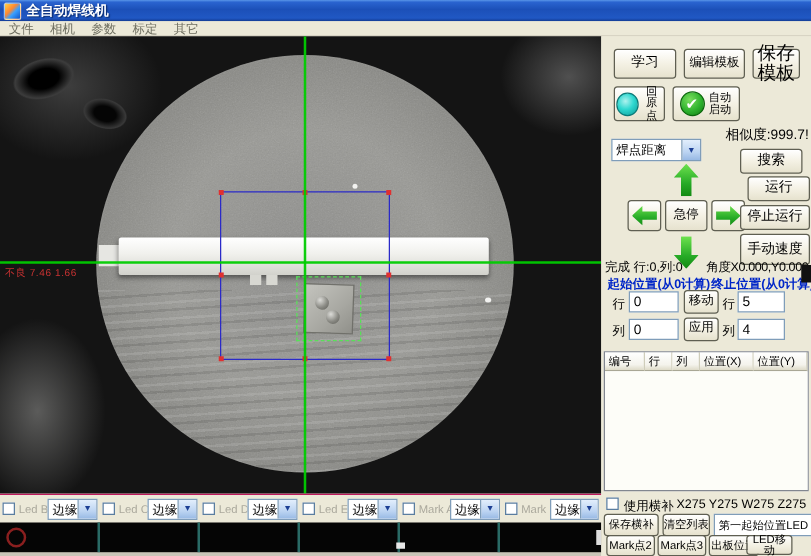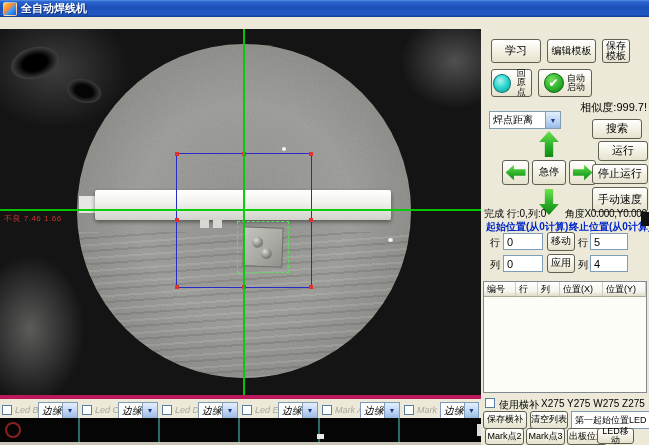--- a/index.html
+++ b/index.html
@@ -80,39 +80,46 @@
   .wrap-cjk{word-break:break-all;line-height:1.05;}
   
   .lv{background:#fff;border:1px solid #828790;box-sizing:border-box;display:flex;flex-direction:column;}
   .lv-head{display:flex;height:15px;flex:none;}
   .th{display:flex;align-items:center;padding:0 3px;font-size:9px;box-sizing:border-box;
     background:linear-gradient(180deg,#ffffff 0%,#f4f3ec 70%,#dedbc8 100%);
     border-right:1px solid #cfcdba;border-bottom:1px solid #a9a795;white-space:nowrap;}
   .lv-body{flex:1;background:#fdfdf8;}
   
   .led-strip{left:0;top:395px;width:481px;height:23px;background:#ece9d8;
-    border-top:4px solid #be185d;box-sizing:border-box;font-style:italic;}
+    border-top:1px solid #be185d;box-sizing:border-box;}
   .led-label{font-size:9px;color:#aaa89c;white-space:nowrap;}
   .black-bar{left:0;top:418px;width:481px;height:24px;background:#050505;}
   .divider{width:2px;height:24px;background:#2a6b66;}
   .red-ring{left:5px;top:4px;width:12px;height:12px;border:2px solid #8a1f1f;border-radius:50%;}
   .gray-sliver{left:0;top:442px;width:481px;height:3px;background:#c9c5b8;}
   
   .panel{left:481px;top:29px;width:168px;height:416px;background:#ece9d8;}
 </style>
 </head>
 <body>
 
 <div id="app">
 
   <div class="abs titlebar">
     <span class="app-icon"></span>
     <span class="title">全自动焊线机</span>
   </div>
 
+  <div class="abs menubar">
+    <span class="menu-item">文件</span>
+    <span class="menu-item">相机</span>
+    <span class="menu-item">参数</span>
+    <span class="menu-item">标定</span>
+    <span class="menu-item">其它</span>
+  </div>
 
   <div class="abs camera">
     <svg width="0" height="0" style="position:absolute">
       <filter id="grain">
           <feTurbulence type="fractalNoise" baseFrequency="0.9" numOctaves="3"></feTurbulence>
         <feColorMatrix type="saturate" values="0"></feColorMatrix>
         <feComponentTransfer>
             <feFuncA type="linear" slope="0.5" intercept="0"></feFuncA>
           </feComponentTransfer>
       </filter>
@@ -211,21 +218,21 @@
     <div class="abs divider" style="left:398px;top:0;"></div>
     <div class="abs" style="left:317px;top:16px;width:7px;height:5px;background:#e8e8e8;"></div>
     <div class="abs" style="left:477px;top:6px;width:4px;height:12px;background:#ddd;"></div>
   </div>
   <div class="abs gray-sliver"></div>
 
   <div class="abs panel">
 
     <div class="abs btn" style="left:66px;top:10px;width:49px;height:24px;font-size:10px;">编辑模板</div>
     <div class="abs btn" style="left:10px;top:10px;width:50px;height:24px;">学习</div>
-    <div class="abs btn" style="left:121px;top:10px;width:28px;height:24px;font-size:10px;">保存模板</div>
+    <div class="abs btn" style="left:121px;top:10px;width:38px;height:24px;font-size:15px;">保存模板</div>
 
     <div class="abs btn" style="left:10px;top:40px;width:41px;height:28px;gap:2px;padding:1px;">
       <span class="icon-home"></span>
       <span class="wrap-cjk" style="width:19px;font-size:9px;">回原点</span>
     </div>
     <div class="abs btn" style="left:57px;top:40px;width:54px;height:28px;gap:2px;padding:1px;">
       <span class="icon-check">✔</span>
       <span class="wrap-cjk" style="width:21px;font-size:9px;">自动启动</span>
     </div>
 

